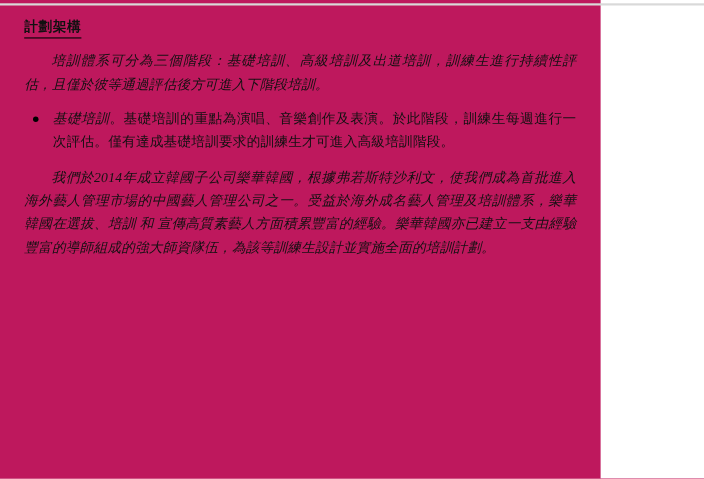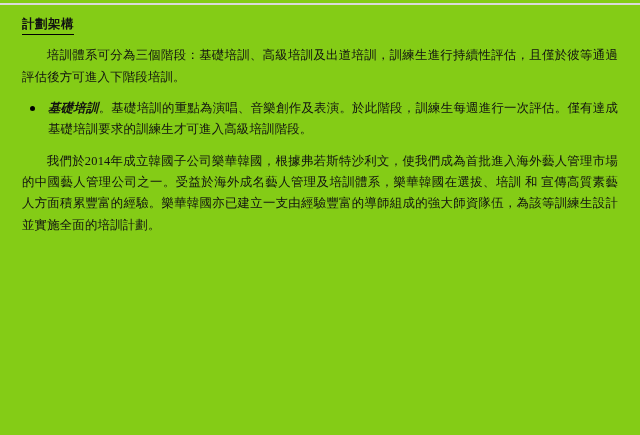--- a/index.html
+++ b/index.html
@@ -9,23 +9,23 @@
   body {
     width: 640px;
     height: 435px;
     background: #ffffff;
     font-family: "Liberation Serif", "DejaVu Serif", serif;
     color: #111111;
     overflow: hidden;
   }
   .page {
     position: relative;
-    width: 640px;
+    width: 546px;
     height: 435px;
-    background: #84cc16;
+    background: #be185d;
     box-sizing: border-box;
     padding: 12px 22px 0 22px;
   }
   .top-rule {
     position: absolute;
     top: 3px;
     left: 0;
     width: 640px;
     height: 2px;
     background: #d9d9d9;
@@ -48,20 +48,21 @@
     margin-top: 18px;
     margin-bottom: 10px;
   }
   p.body-para {
     font-size: 12.4px;
     line-height: 1.72;
     margin: 0 0 10px 0;
     text-align: justify;
     text-indent: 2em;
     letter-spacing: 0.2px;
+    font-style: italic;
   }
   ul.bullets {
     list-style: none;
     margin: 0;
     padding: 0;
   }
   ul.bullets li {
     position: relative;
     font-size: 12.4px;
     line-height: 1.72;
@@ -74,21 +75,21 @@
     position: absolute;
     left: 8px;
     top: 0.62em;
     width: 5px;
     height: 5px;
     border-radius: 50%;
     background: #000000;
   }
   .term {
     font-style: italic;
-    font-weight: bold;
+    font-weight: normal;
   }
   .li-text {
     display: inline;
   }
 </style>
 </head>
 <body>
 
 <div class="page">
   <div class="top-rule"></div>

